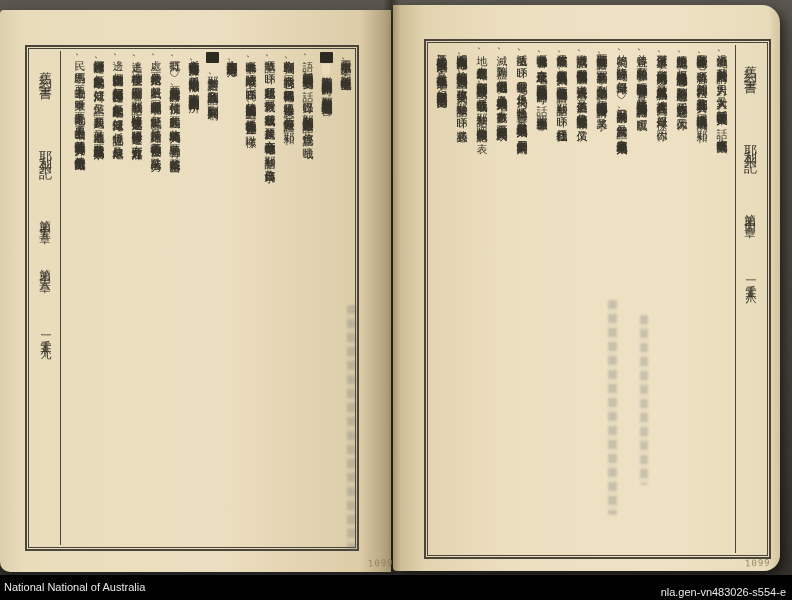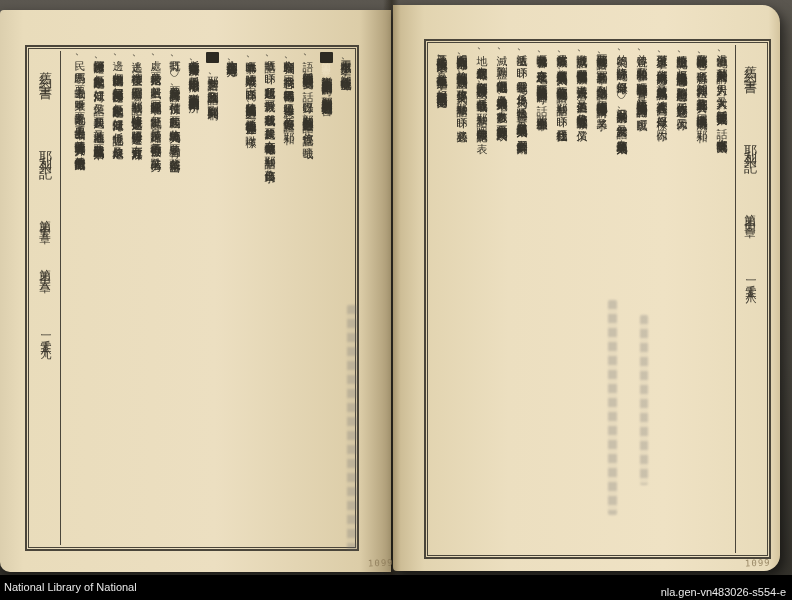--- a/index.html
+++ b/index.html
@@ -121,17 +121,17 @@
           <div class="tcol"><span>明我在呢處地方噲刑罰你、等你哋可知到我嘅言語成立、攻擊你受災禍、耶和華噉話、睇吓、我必將</span></div>
           <div class="tcol"><span>埃及王法老哈拉交落佢仇敵之手、又交落找尋佢生命嘅之手、好似我交猶太王西底家落巴比倫</span></div>
         </div>
     </div>
     <div class="stamp" style="left:215px;top:295px;width:9px;height:215px;"></div>
     <div class="stamp" style="left:247px;top:310px;width:8px;height:170px;"></div>
     <div class="pencil" style="left:352px;top:553px;">1099</div>
   </div>
 
   <div class="footerbar">
-    <span class="fl">National Library of National</span>
+    <span class="fl">National National of Australia</span>
     <span class="fr">nla.gen-vn483026-s554-e</span>
   </div>
 
 </div>
 
 </body></html>

